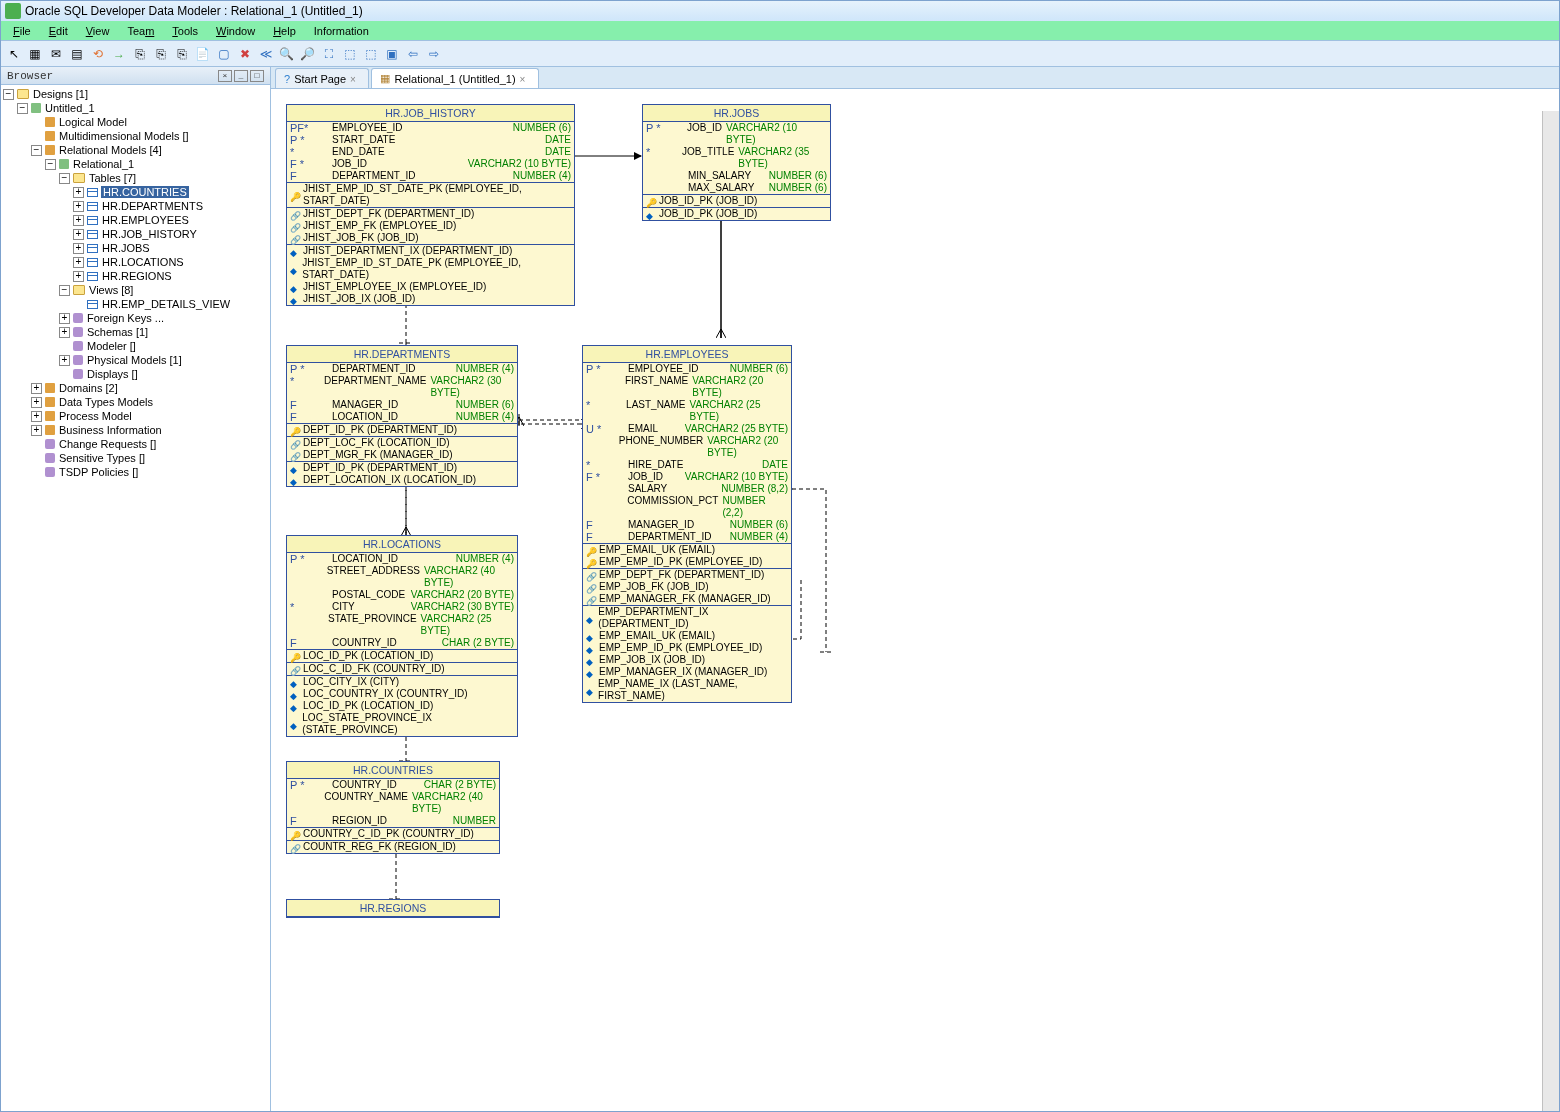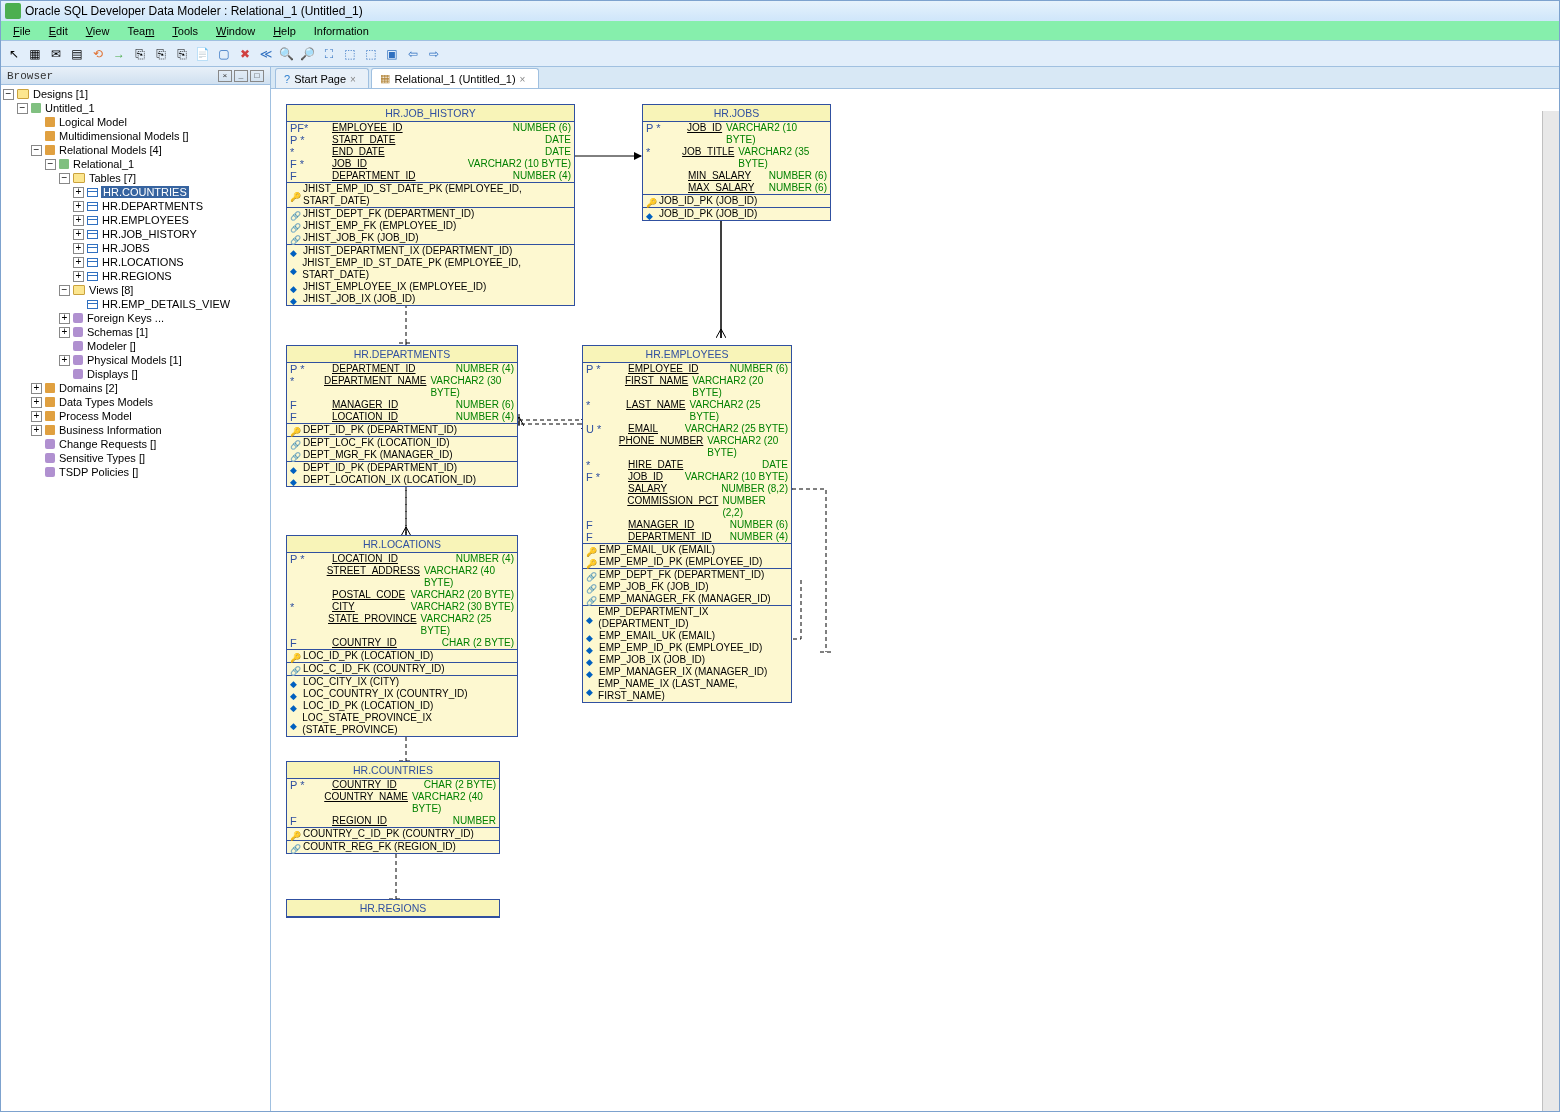--- a/index.html
+++ b/index.html
@@ -35,21 +35,21 @@
 .tab { height: 20px; padding: 0 8px; display: flex; align-items: center; gap: 4px; border: 1px solid #a0c0e0; border-bottom: none; border-radius: 3px 3px 0 0; margin-right: 2px; background: #e8f0f8; font-size: 11px; cursor: pointer; }
 .tab.active { background: #fff; }
 .tab-close { width: 10px; height: 10px; font-size: 10px; color: #888; cursor: pointer; }
 .canvas { flex: 1; background: #fff; position: relative; overflow: auto; }
 .entity { position: absolute; border: 1px solid #3050a0; background: #fdf8d0; font-size: 10px; }
 .entity-title { background: #f8f4b8; text-align: center; font-weight: normal; color: #3050a0; padding: 2px; border-bottom: 1px solid #3050a0; font-size: 10.5px; }
 .entity-section { border-bottom: 1px solid #3050a0; }
 .entity-section:last-child { border-bottom: none; }
 .col-row { display: flex; padding: 0 3px; line-height: 12px; }
 .col-flags { width: 42px; color: #3050a0; font-size: 11px; }
-.col-name { flex: 1; color: #000; text-decoration: underline; }
+.col-name { flex: 1; color: #000; }
 .col-type { color: #008000; padding-left: 4px; }
 .idx-row { display: flex; align-items: center; padding: 0 3px; line-height: 12px; gap: 3px; }
 .idx-icon { width: 10px; height: 8px; font-size: 9px; display:inline-block; }
 .idx-pk { color: #b08000; }
 .idx-fk { color: #008000; }
 .idx-ix { color: #0060c0; }
 .scroll-right { position: absolute; right: 0; top: 22px; bottom: 0; width: 17px; background: #e8e8e8; border-left: 1px solid #c0c0c0; }
 svg.connectors { position:absolute; top:0; left:0; pointer-events:none; }
 </style>
 </head>

